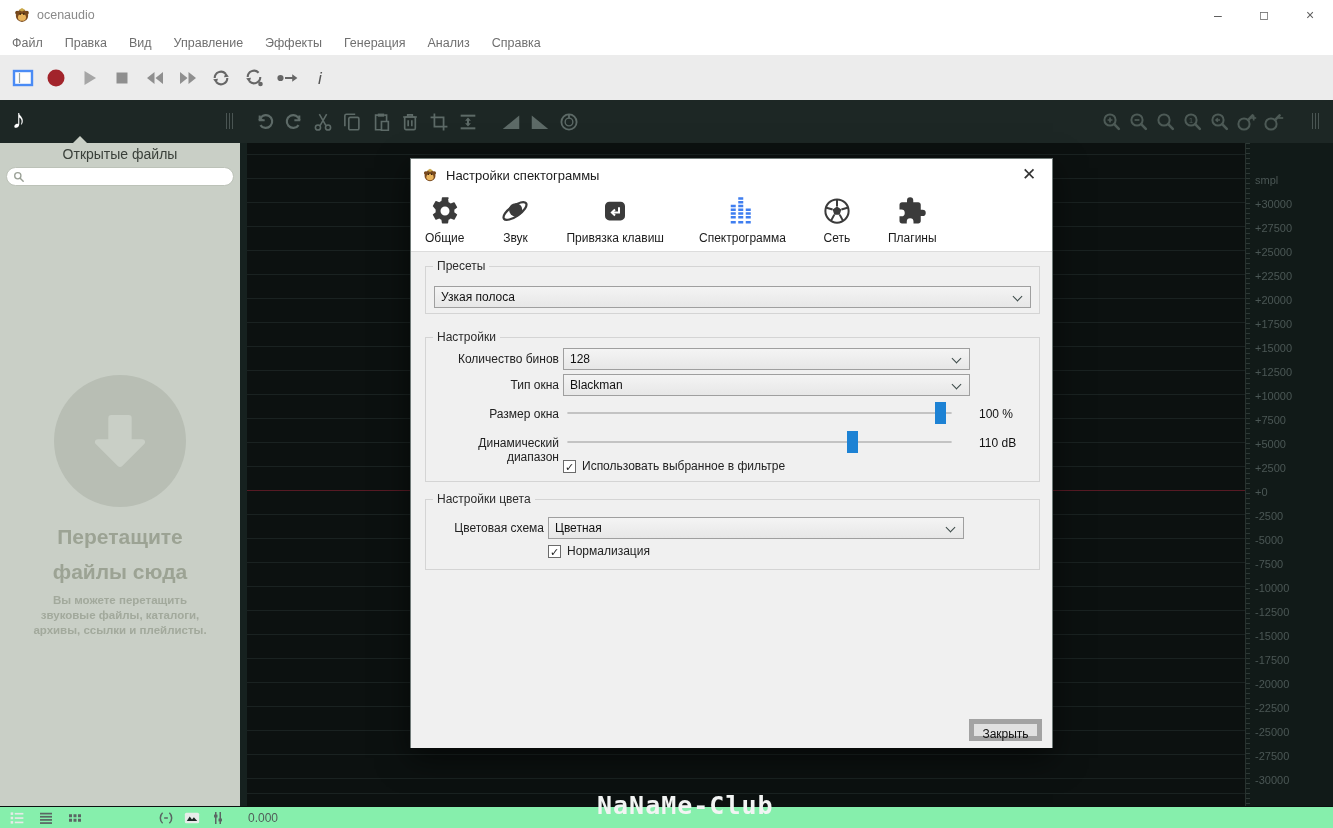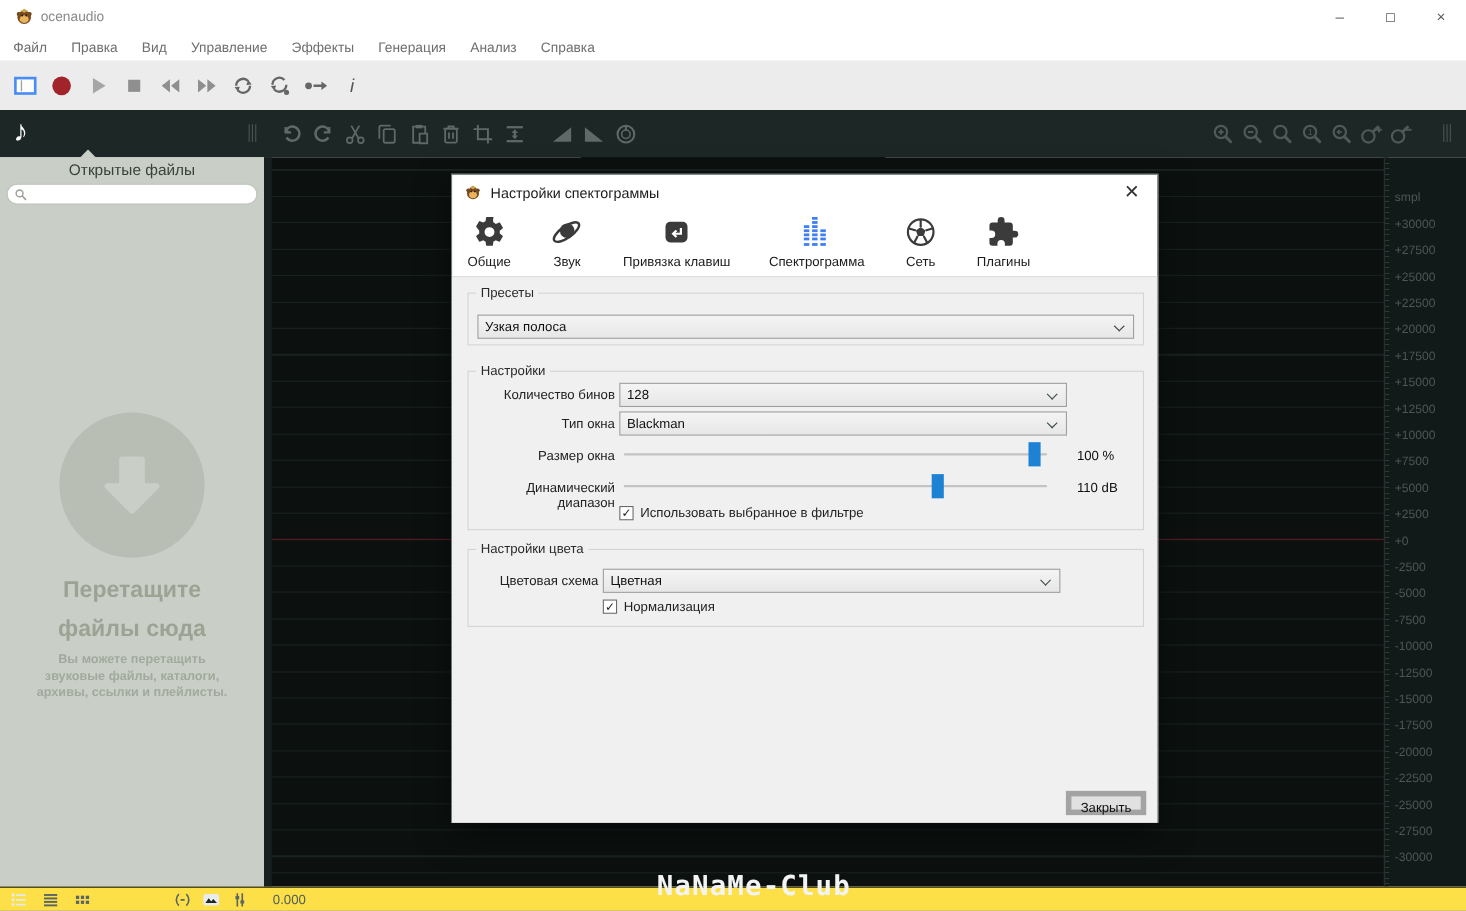--- a/index.html
+++ b/index.html
@@ -63,27 +63,27 @@
   #dz-t1 { top:382px; } #dz-t2 { top:417px; }
   .dz-sub { position:absolute; width:100%; text-align:center; font-size:11.5px; font-weight:bold; color:#a2a99c; line-height:15px; }
   #dz-s1 { top:450px; } #dz-s2 { top:465px; } #dz-s3 { top:480px; }
 
   #main { position:absolute; left:240px; top:0; right:71px; height:663px;
     background:repeating-linear-gradient(to bottom,#1a2221 0px,#1a2221 1px,#0c1110 1px,#0c1110 24px);
     background-position:0 -13px; }
   #main-left-strip { position:absolute; left:0; top:0; width:7px; height:100%; background:#16211f; }
   #zero-line { position:absolute; left:7px; right:0; top:347px; height:1px; background:#571a24; }
 
-  #scale { position:absolute; right:0; top:0; width:75px; height:663px; background:#111a18; border-left:1px solid #28322f; }
+  #scale { position:absolute; right:0; top:0; width:88px; height:663px; background:#111a18; border-left:1px solid #28322f; }
   #scale-ticks { position:absolute; left:0; top:0; width:4px; height:100%;
     background:repeating-linear-gradient(to bottom,#2e3936 0px,#2e3936 1px,transparent 1px,transparent 5px); }
   .rlabel { position:absolute; left:9px; font-size:11px; color:#4b5755; }
 
   
-  #statusbar { position:absolute; left:0; top:806px; width:100%; height:22px; background:#fde047; border-top:1px solid #0b100f; }
+  #statusbar { position:absolute; left:0; top:806px; width:100%; height:22px; background:#86efac; border-top:1px solid #0b100f; }
   #status-left-icons { position:absolute; left:8px; top:2px; display:flex; gap:11px; color:#5a6663; }
   #status-left-icons .ibtn:first-child { color:#e6eae8; }
   #status-mid-icons { position:absolute; left:157px; top:2px; display:flex; gap:8px; color:#5a6663; }
   #statusbar .ibtn { width:18px; height:18px; }
   #statusbar .ibtn svg { width:18px; height:18px; }
   #status-time { position:absolute; left:248px; top:4px; font-size:12px; color:#515d5a; }
   #watermark { position:absolute; left:597px; top:791px; font-family:"DejaVu Sans Mono",monospace; font-size:25px; font-weight:bold; color:#f2f4f3; letter-spacing:1px; z-index:60; }
 
   
   #dialog { position:absolute; left:410px; top:158px; width:643px; height:590px; background:#fff; border:1px solid #707a78; box-shadow:0 10px 30px rgba(0,0,0,.55); z-index:50; }

